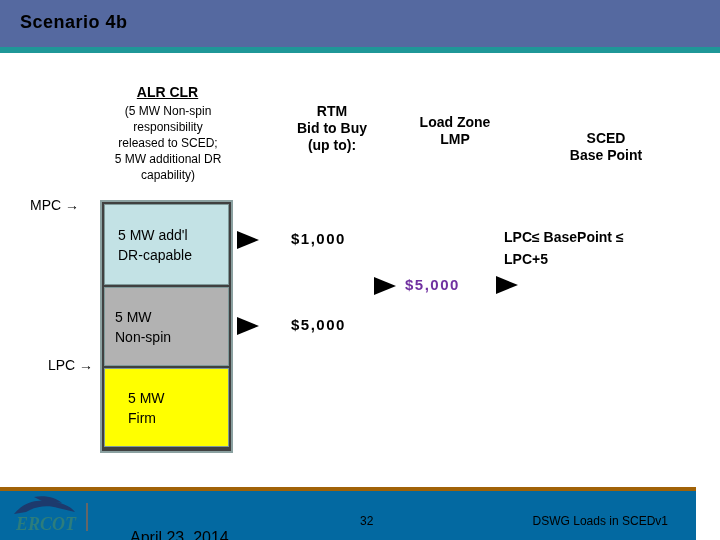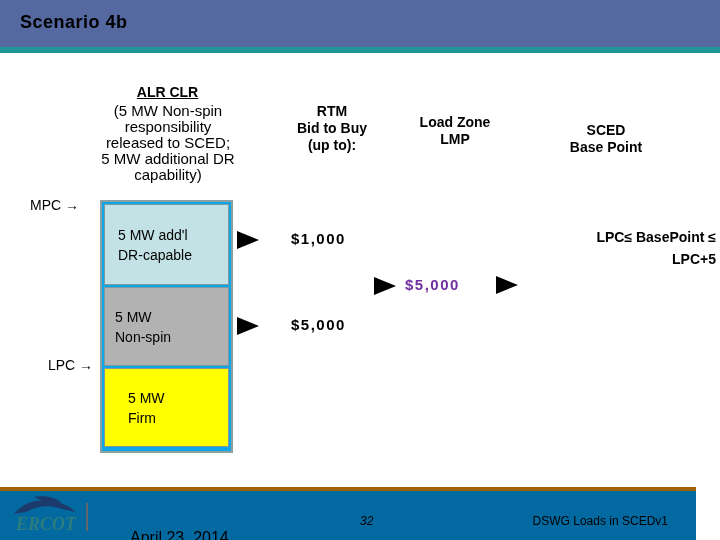--- a/index.html
+++ b/index.html
@@ -10,60 +10,60 @@
     margin:0 auto;
   }
   .pre{white-space:pre-line;}
   
   #header-bar{position:absolute;left:0;top:0;width:720px;height:47px;background:#5569a0;}
   #header-title{position:absolute;left:20px;top:12px;font-size:18px;font-weight:bold;color:#000000;letter-spacing:.5px;}
   #teal-strip{position:absolute;left:0;top:47px;width:720px;height:6px;background:#1f9798;}
   
   .col-head{position:absolute;text-align:center;font-weight:bold;font-size:14px;line-height:17px;}
   #alr-head{left:95px;top:84px;width:145px;text-decoration:underline;}
-  #alr-sub{position:absolute;left:86px;top:103px;width:164px;text-align:center;font-size:15px;line-height:16px;}
+  #alr-sub{position:absolute;left:86px;top:103px;width:164px;text-align:center;font-size:12px;line-height:16px;}
   #rtm-head{left:268px;top:103px;width:128px;}
   #lz-head{left:395px;top:114px;width:120px;}
-  #sced-head{left:545px;top:122px;width:122px;}
+  #sced-head{left:545px;top:130px;width:122px;}
   
   .row-label{position:absolute;font-size:14px;}
   #mpc-label{left:30px;top:197px;}
   #lpc-label{left:48px;top:357px;}
   
   #box-stack{position:absolute;left:100px;top:200px;width:133px;height:253px;
-    background:#0ea5e9;border:2px solid #8ba1a1;}
+    background:#404040;border:2px solid #8ba1a1;}
   .stack-box{position:absolute;left:2px;width:125px;border:1px solid #7f9a9a;
     display:flex;flex-direction:column;justify-content:center;font-size:14px;line-height:20px;}
   #box-dr{top:2px;height:81px;background:#c3e2e5;padding-left:13px;}
   #box-nonspin{top:85px;height:79px;background:#b2b2b2;padding-left:10px;}
   #box-firm{top:166px;height:79px;background:#ffff00;padding-left:23px;}
   
   .tri{position:absolute;width:0;height:0;border-top:9px solid transparent;
     border-bottom:9px solid transparent;border-left:22px solid #000;}
   #arrow-bid1{left:237px;top:231px;}
   #arrow-bid2{left:237px;top:317px;}
   #arrow-lmp{left:374px;top:277px;}
   #arrow-sced{left:496px;top:276px;}
   
   .money{position:absolute;font-weight:bold;font-size:15px;letter-spacing:1.5px;}
   #val-bid1{left:291px;top:230px;}
   #val-bid2{left:291px;top:316px;}
   #val-lmp{left:405px;top:276px;color:#7030a0;}
   
-  #sced-text{position:absolute;left:504px;top:226px;width:212px;text-align:right;
+  #sced-text{position:absolute;left:504px;top:226px;width:212px;text-align:left;
     font-size:14px;line-height:22px;}
   #sced-text-bold{font-weight:bold;display:block;}
   #sced-text-rest{display:block;}
   
   #footer{position:absolute;left:0;top:487px;width:696px;height:53px;background:#0369a1;
     border-top:4px solid #a16207;}
   #ercot-logo{position:absolute;left:12px;top:4px;}
   #footer-divider{position:absolute;left:86px;top:12px;width:2px;height:28px;background:#666;}
   #footer-date{position:absolute;left:98px;top:38px;font-size:16px;margin-left:32px;}
-  #footer-page{position:absolute;left:360px;top:23px;font-size:12px;font-style:italic;}
+  #footer-page{position:absolute;left:360px;top:23px;font-size:12px;}
   #footer-right{position:absolute;right:28px;top:23px;font-size:12px;}
 </style>
 </head>
 <body>
 
 <div id="slide">
 
   <div id="header-bar">
     <div id="header-title">Scenario 4b</div>
   </div>

